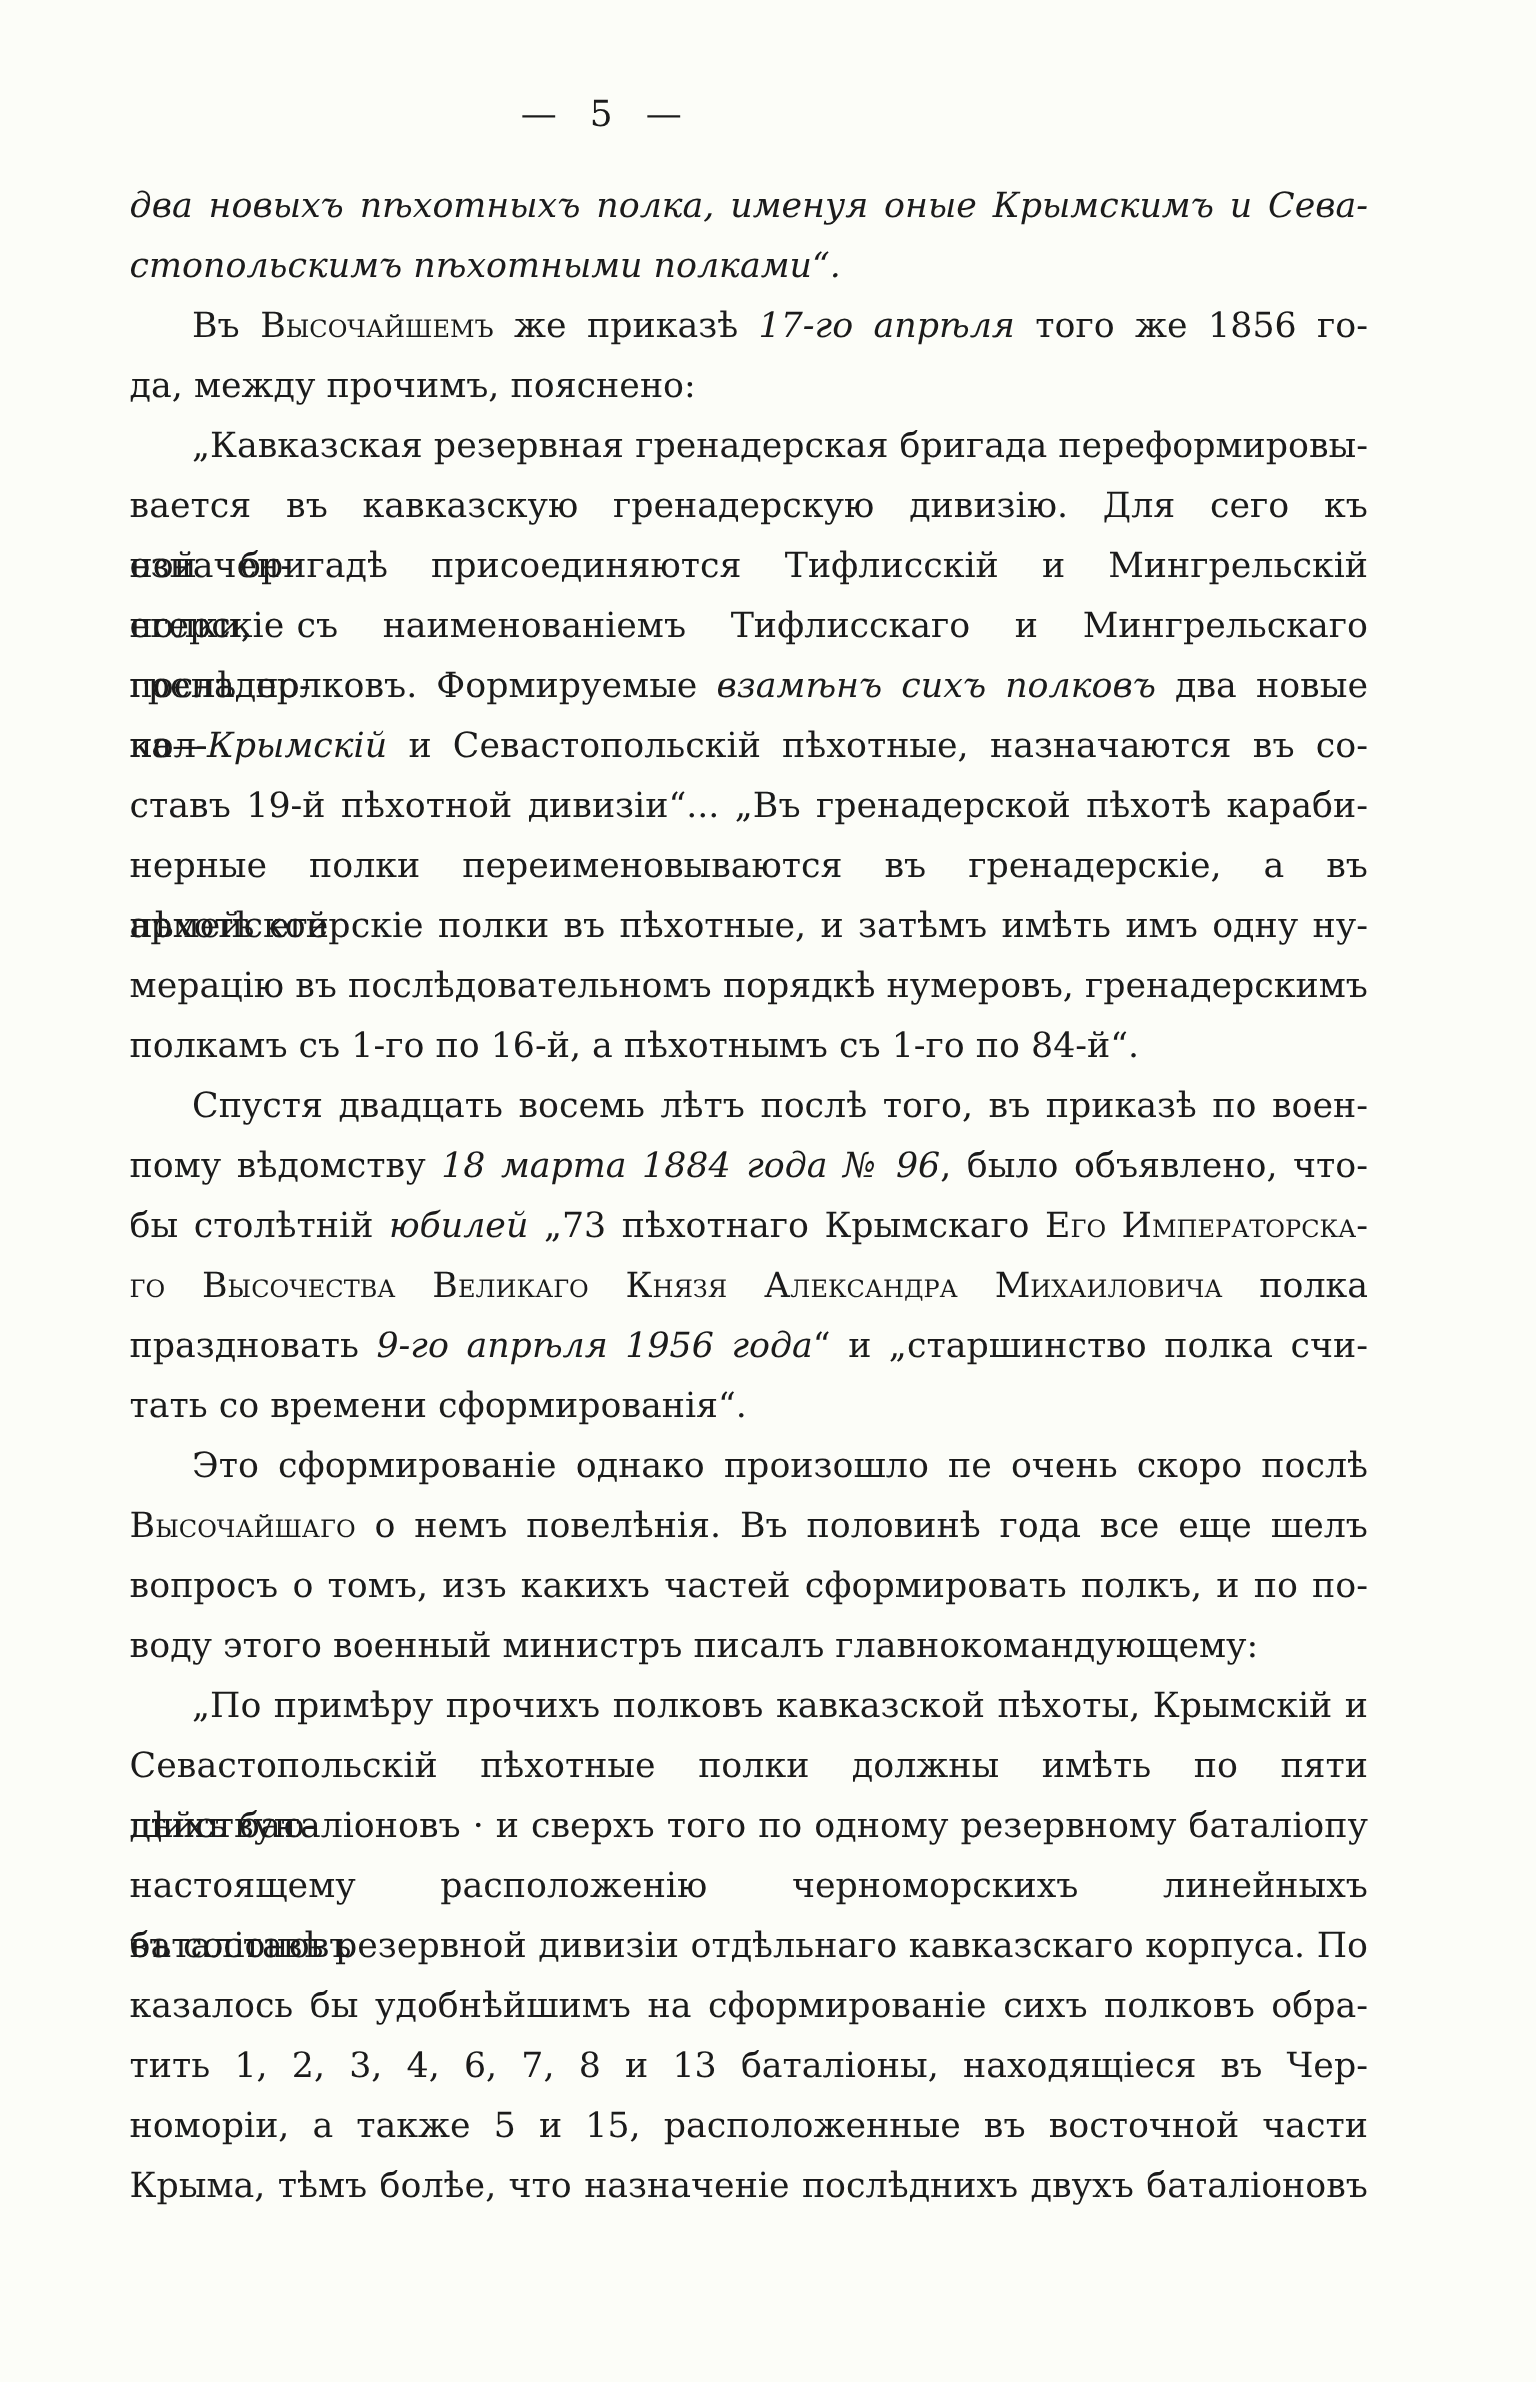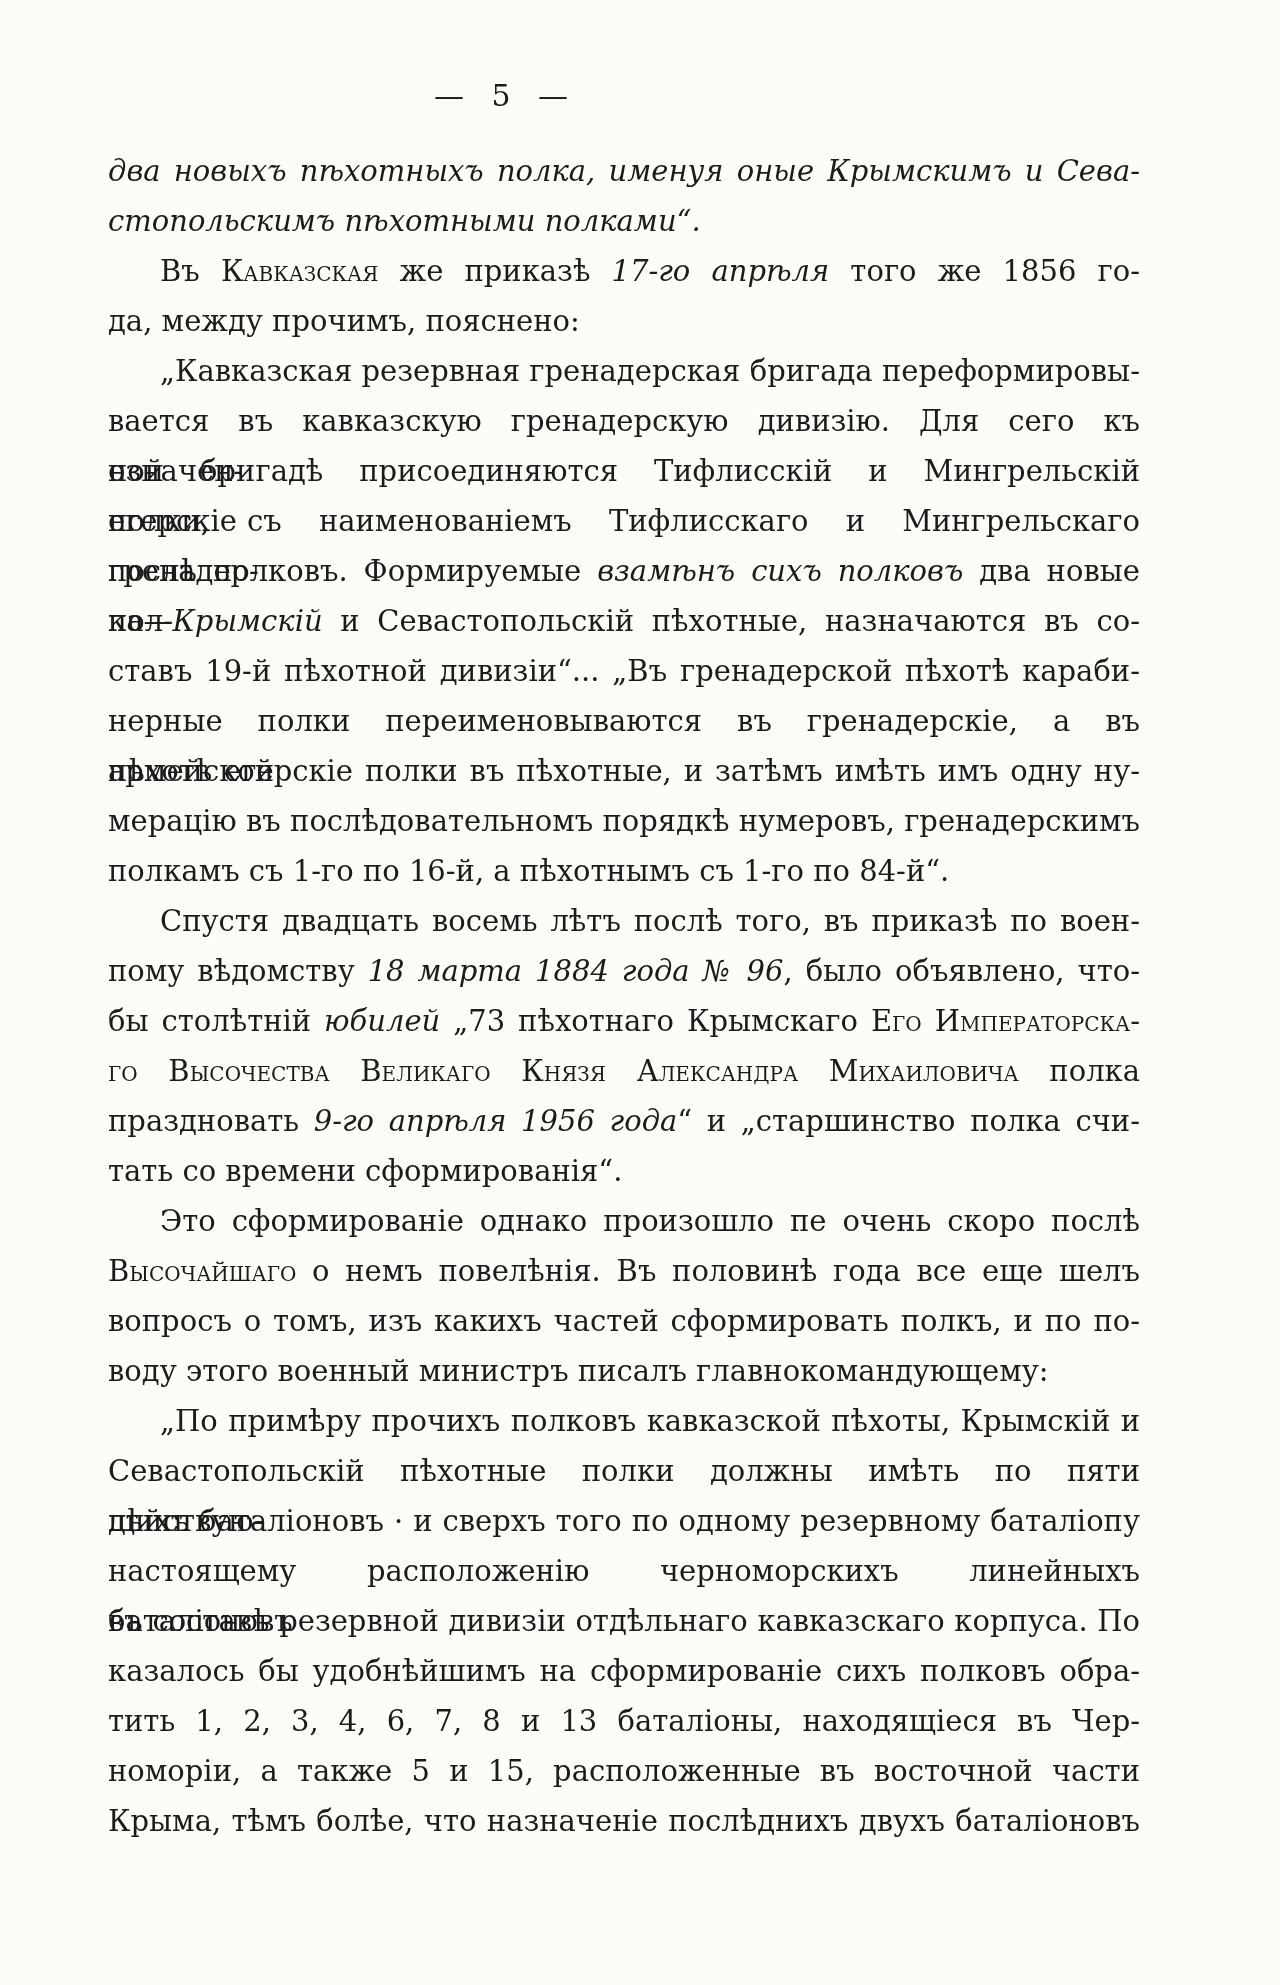--- a/index.html
+++ b/index.html
@@ -56,21 +56,21 @@
 <body>
 
 <div class="sheet">
   <div class="page-number">— 5 —</div>
   <div class="text-block">
       <div class="para italic">
         <div class="line"><span class="seg-n">два новыхъ пѣхотныхъ полка, именуя оные Крымскимъ и Сева-</span></div>
         <div class="line last"><span class="seg-n">стопольскимъ пѣхотными полками“.</span></div>
       </div>
       <div class="para">
-        <div class="line indent"><span class="seg-n">Въ </span><span class="seg-sc">Кавказская</span><span class="seg-n"> же приказѣ </span><span class="seg-i">17-го апрѣля</span><span class="seg-n"> того же 1856 го-</span></div>
+        <div class="line indent"><span class="seg-n">Въ </span><span class="seg-sc">Высочайшемъ</span><span class="seg-n"> же приказѣ </span><span class="seg-i">17-го апрѣля</span><span class="seg-n"> того же 1856 го-</span></div>
         <div class="line last"><span class="seg-n">да, между прочимъ, пояснено:</span></div>
       </div>
       <div class="para">
         <div class="line indent"><span class="seg-n">„Кавказская резервная гренадерская бригада переформировы-</span></div>
         <div class="line"><span class="seg-n">вается въ кавказскую гренадерскую дивизію. Для сего къ означен-</span></div>
         <div class="line"><span class="seg-n">ной бригадѣ присоединяются Тифлисскій и Мингрельскій егерскіе</span></div>
         <div class="line"><span class="seg-n">полки, съ наименованіемъ Тифлисскаго и Мингрельскаго гренадер-</span></div>
         <div class="line"><span class="seg-n">послѣ полковъ. Формируемые </span><span class="seg-i">взамѣнъ сихъ полковъ</span><span class="seg-n"> два новые пол-</span></div>
         <div class="line"><span class="seg-n">ка—</span><span class="seg-i">Крымскій</span><span class="seg-n"> и Севастопольскій пѣхотные, назначаются въ со-</span></div>
         <div class="line"><span class="seg-n">ставъ 19-й пѣхотной дивизіи“... „Въ гренадерской пѣхотѣ караби-</span></div>

